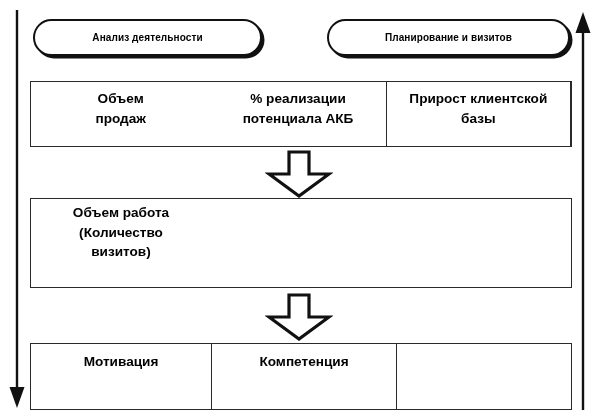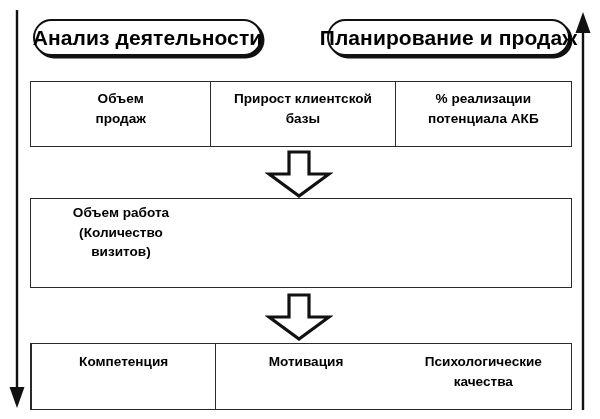--- a/index.html
+++ b/index.html
@@ -35,21 +35,21 @@
   .pill {
     position: absolute;
     box-sizing: border-box;
     border: 2.5px solid #111111;
     border-radius: 20px;
     background: #ffffff;
     box-shadow: 2.5px 2.5px 0 0 #111111;
     display: flex;
     align-items: center;
     justify-content: center;
-    font-size: 21px;
+    font-size: 10px;
     font-weight: bold;
     letter-spacing: 0.1px;
     white-space: nowrap;
   }
   #pill-analysis {
     left: 33px;
     top: 19px;
     width: 229px;
     height: 37px;
   }
@@ -118,40 +118,39 @@
 
   <svg id="right-arrow" class="side-arrow" viewBox="0 0 22 400">
     <line x1="11" y1="22" x2="11" y2="400" stroke="#111111" stroke-width="2.4"></line>
     <polygon points="11,2 3.5,23 18.5,23" fill="#111111"></polygon>
   </svg>
 
   <div id="pill-analysis" class="pill">
     <span>Анализ деятельности</span>
   </div>
   <div id="pill-planning" class="pill">
-    <span>Планирование и продаж</span>
+    <span>Планирование и визитов</span>
   </div>
 
   <div id="table-row-1" class="flow-table">
     <div class="cell col-1">Объем<br>продаж</div>
+    <div class="cell col-3">% реализации<br>потенциала АКБ</div>
     <div class="cell col-2">Прирост клиентской<br>базы</div>
-    <div class="cell col-3">% реализации<br>потенциала АКБ</div>
   </div>
 
   <svg id="block-arrow-1" class="block-arrow" viewBox="0 0 68 48">
     <polygon points="24,2 44,2 44,24 64,24 34,46 4,24 24,24" fill="#ffffff" stroke="#111111" stroke-width="3.2" stroke-linejoin="miter"></polygon>
   </svg>
 
   <div id="table-row-2" class="flow-table">
     <div class="cell col-1">Объем работа<br>(Количество<br>визитов)</div>
   </div>
 
   <svg id="block-arrow-2" class="block-arrow" viewBox="0 0 68 48">
     <polygon points="24,2 44,2 44,24 64,24 34,46 4,24 24,24" fill="#ffffff" stroke="#111111" stroke-width="3.2" stroke-linejoin="miter"></polygon>
   </svg>
 
   <div id="table-row-3" class="flow-table">
+    <div class="cell col-1">Мотивация</div>
     <div class="cell col-2">Компетенция</div>
-    <div class="cell col-1">Мотивация</div>
-    <div class="cell col-3">Психологические<br>качества</div>
   </div>
 
 </div>
 
 </body></html>

